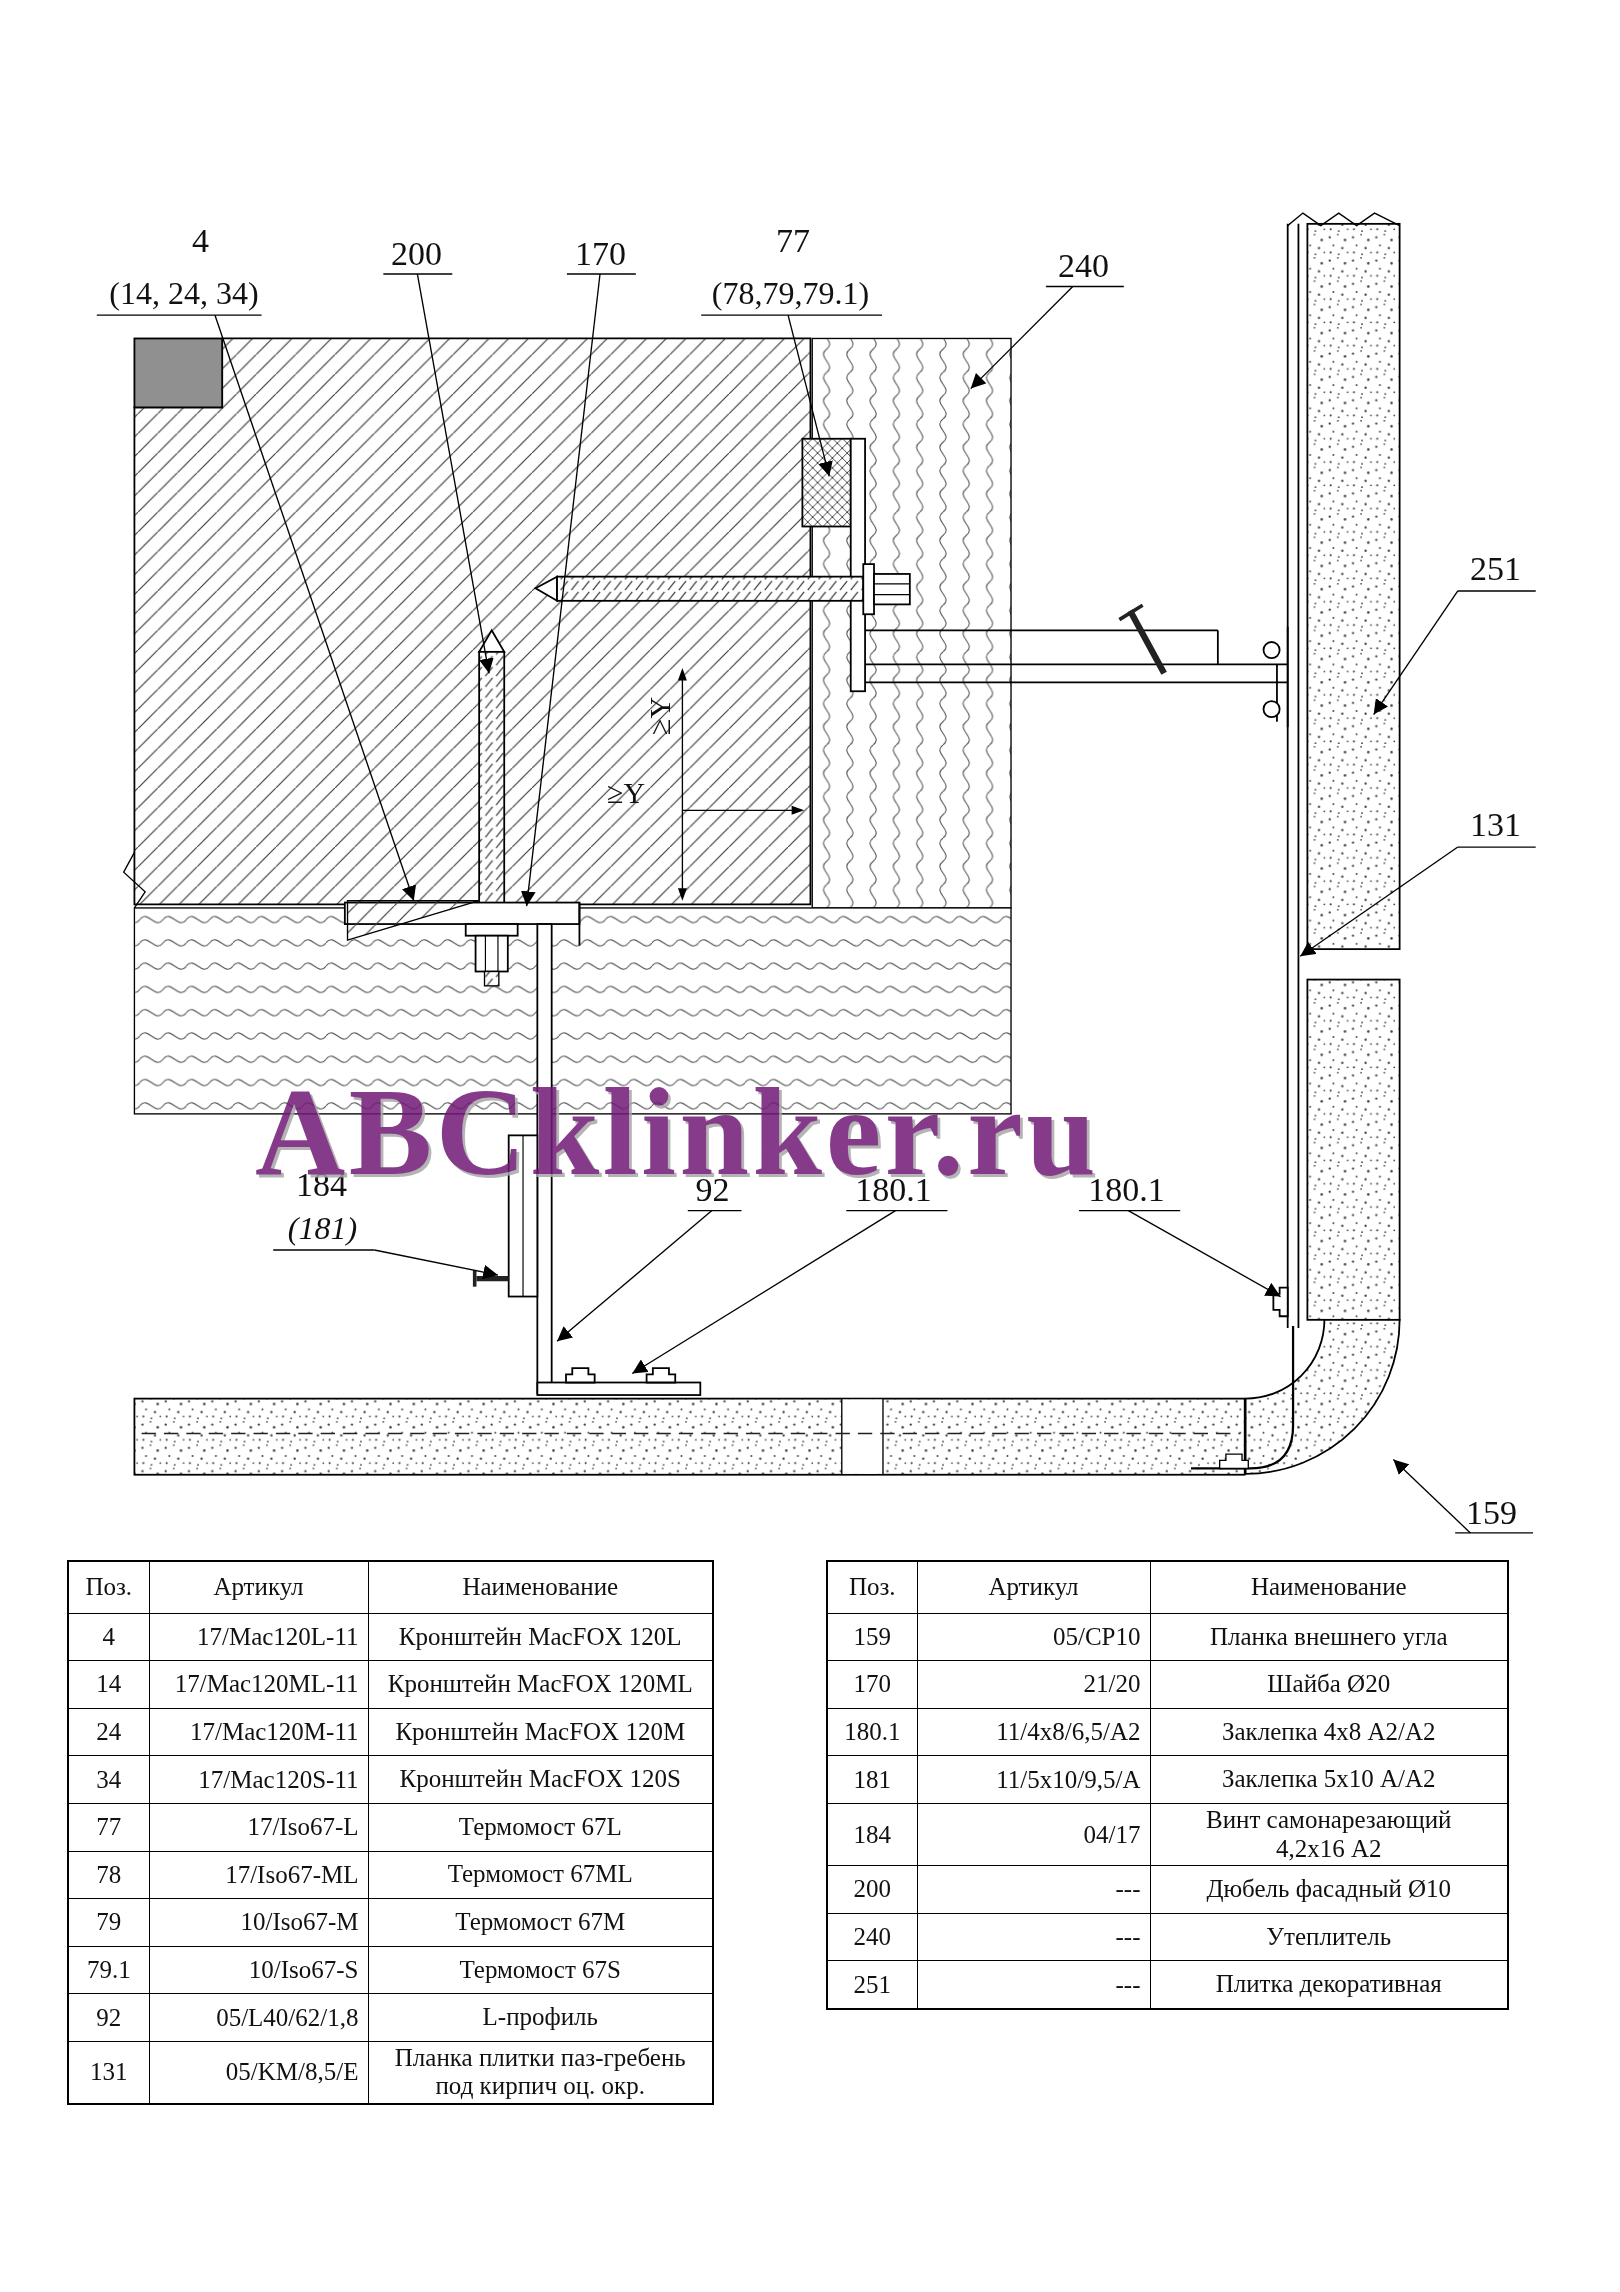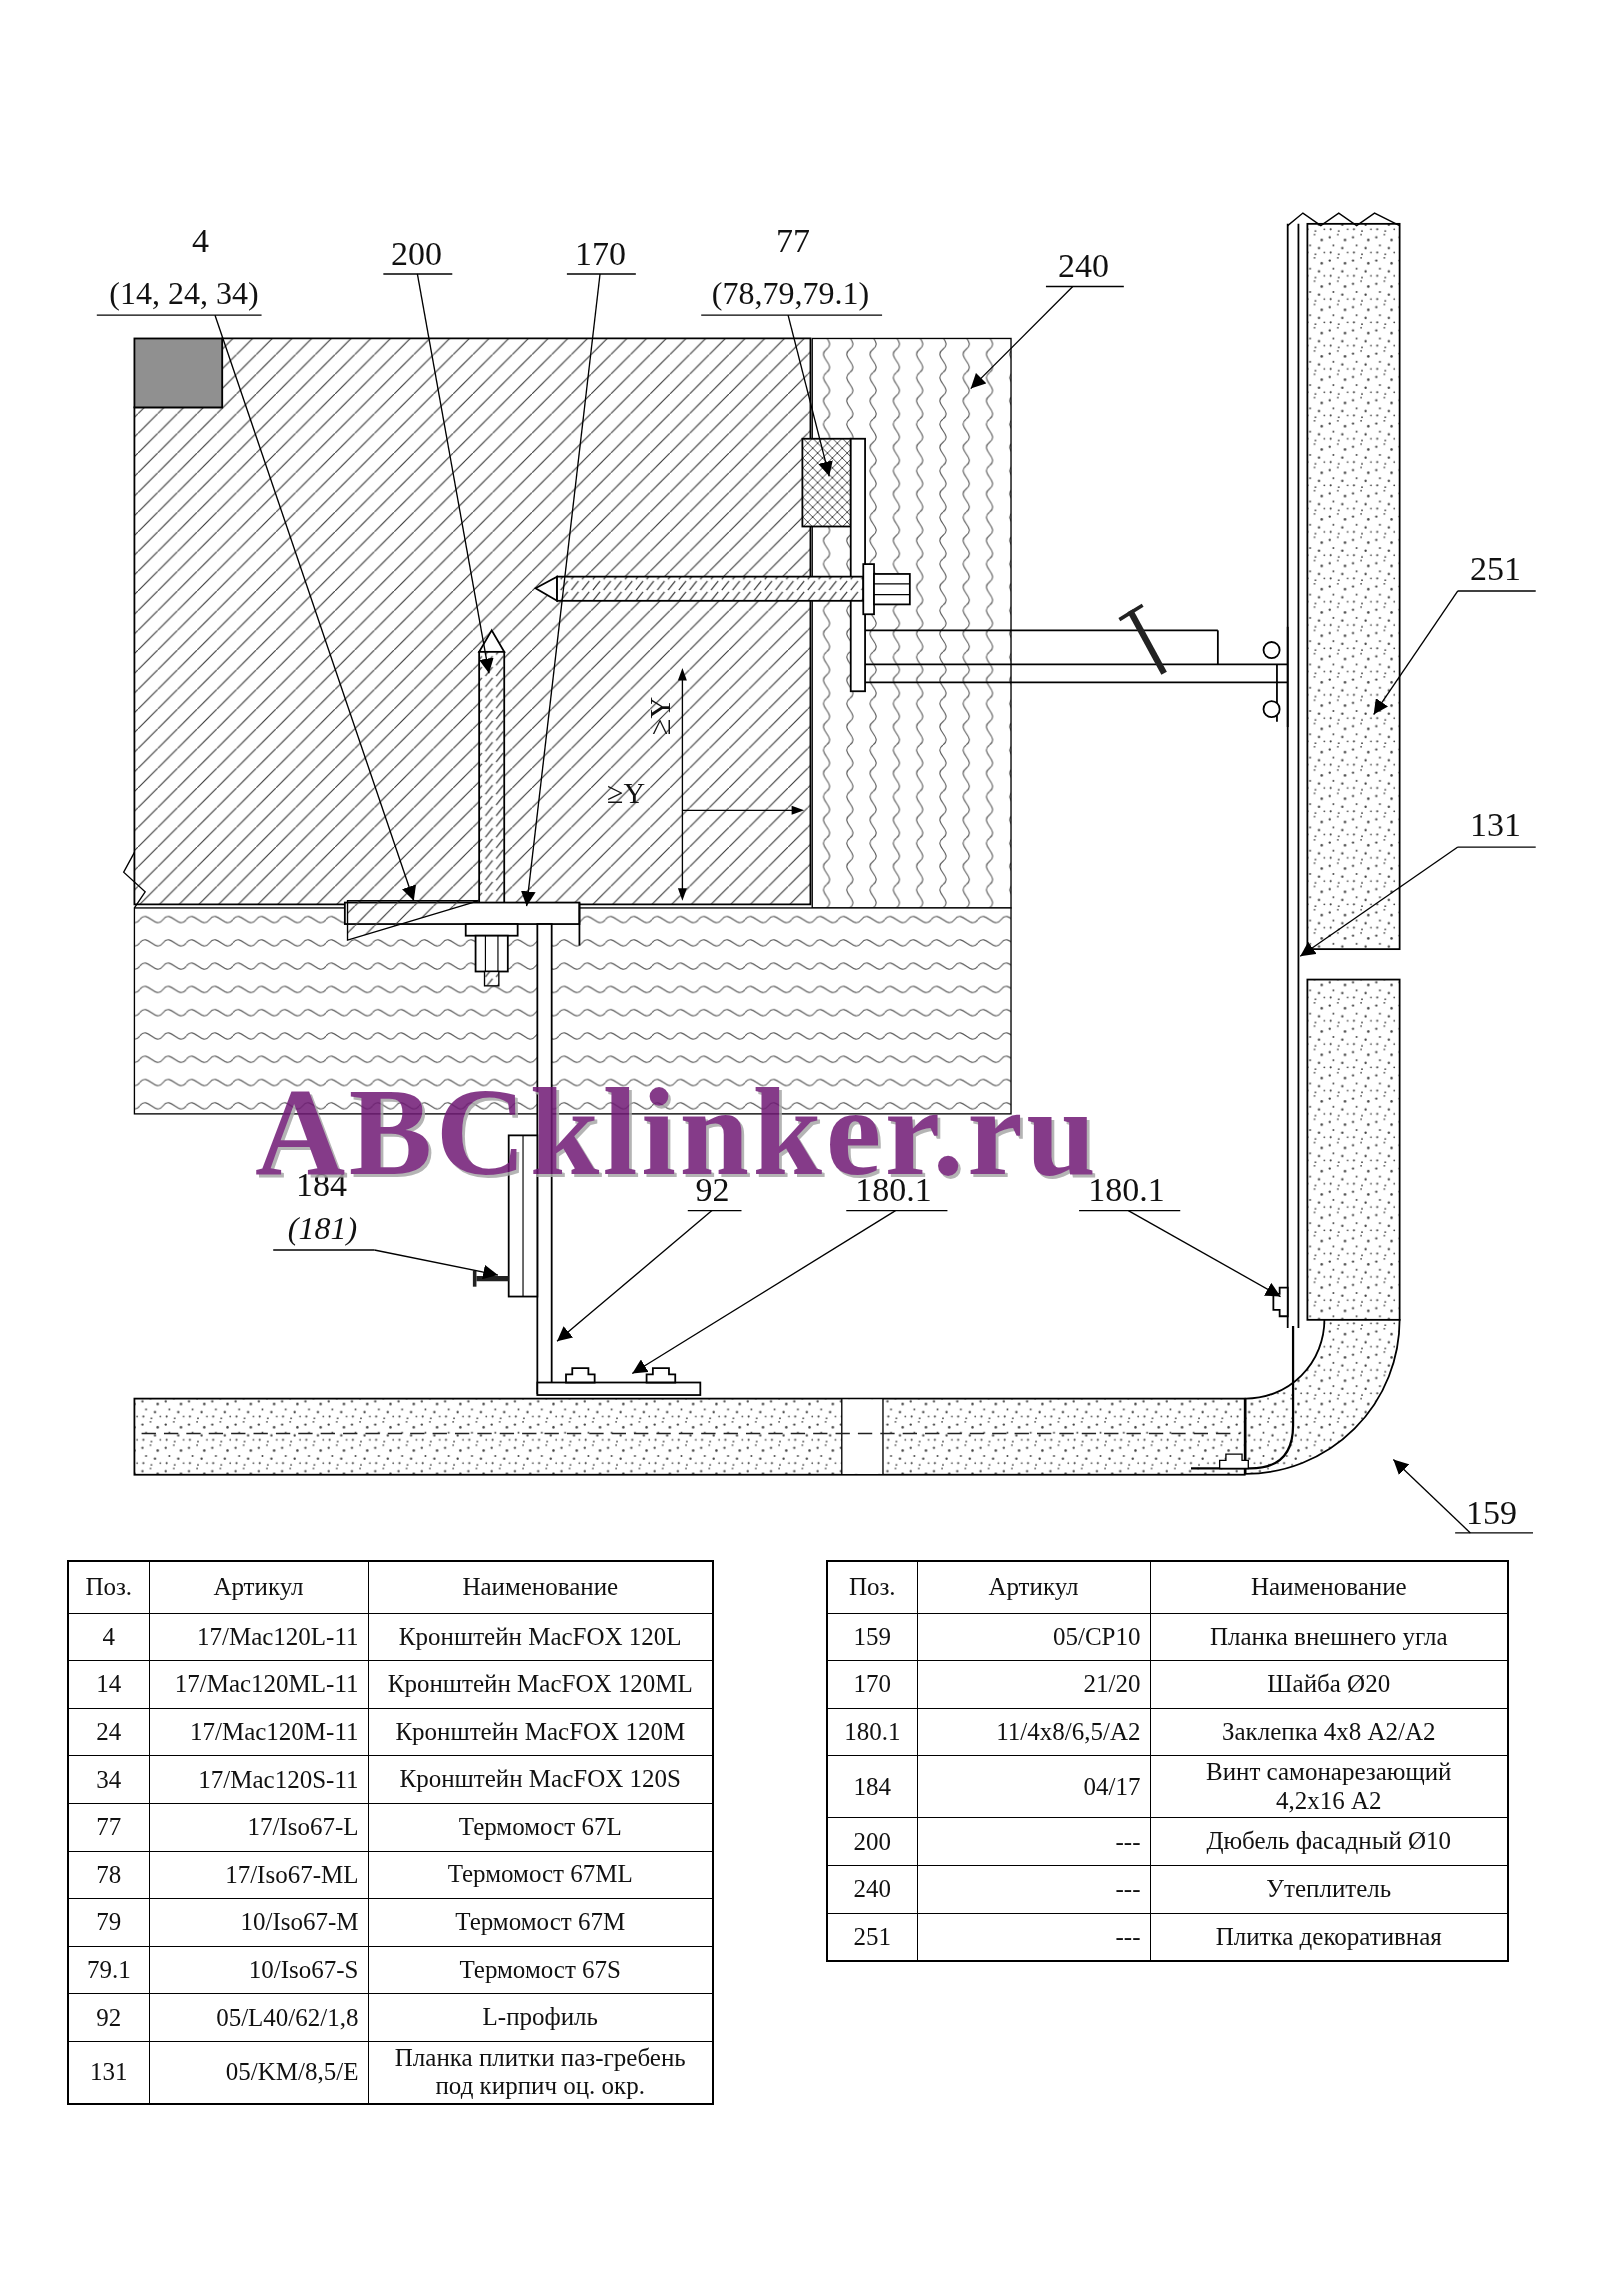--- a/index.html
+++ b/index.html
@@ -324,20 +324,25 @@
       <td class="c-pos">170</td>
       <td class="c-art">21/20</td>
       <td class="c-name">Шайба Ø20</td>
     </tr>
     <tr>
       <td class="c-pos">180.1</td>
       <td class="c-art">11/4x8/6,5/A2</td>
       <td class="c-name">Заклепка 4x8 А2/А2</td>
     </tr>
     <tr>
+      <td class="c-pos">181</td>
+      <td class="c-art">11/5x10/9,5/A</td>
+      <td class="c-name">Заклепка 5x10 А/А2</td>
+    </tr>
+    <tr>
       <td class="c-pos">184</td>
       <td class="c-art">04/17</td>
       <td class="c-name">Винт самонарезающий
 4,2x16 А2</td>
     </tr>
     <tr>
       <td class="c-pos">200</td>
       <td class="c-art">---</td>
       <td class="c-name">Дюбель фасадный Ø10</td>
     </tr>

